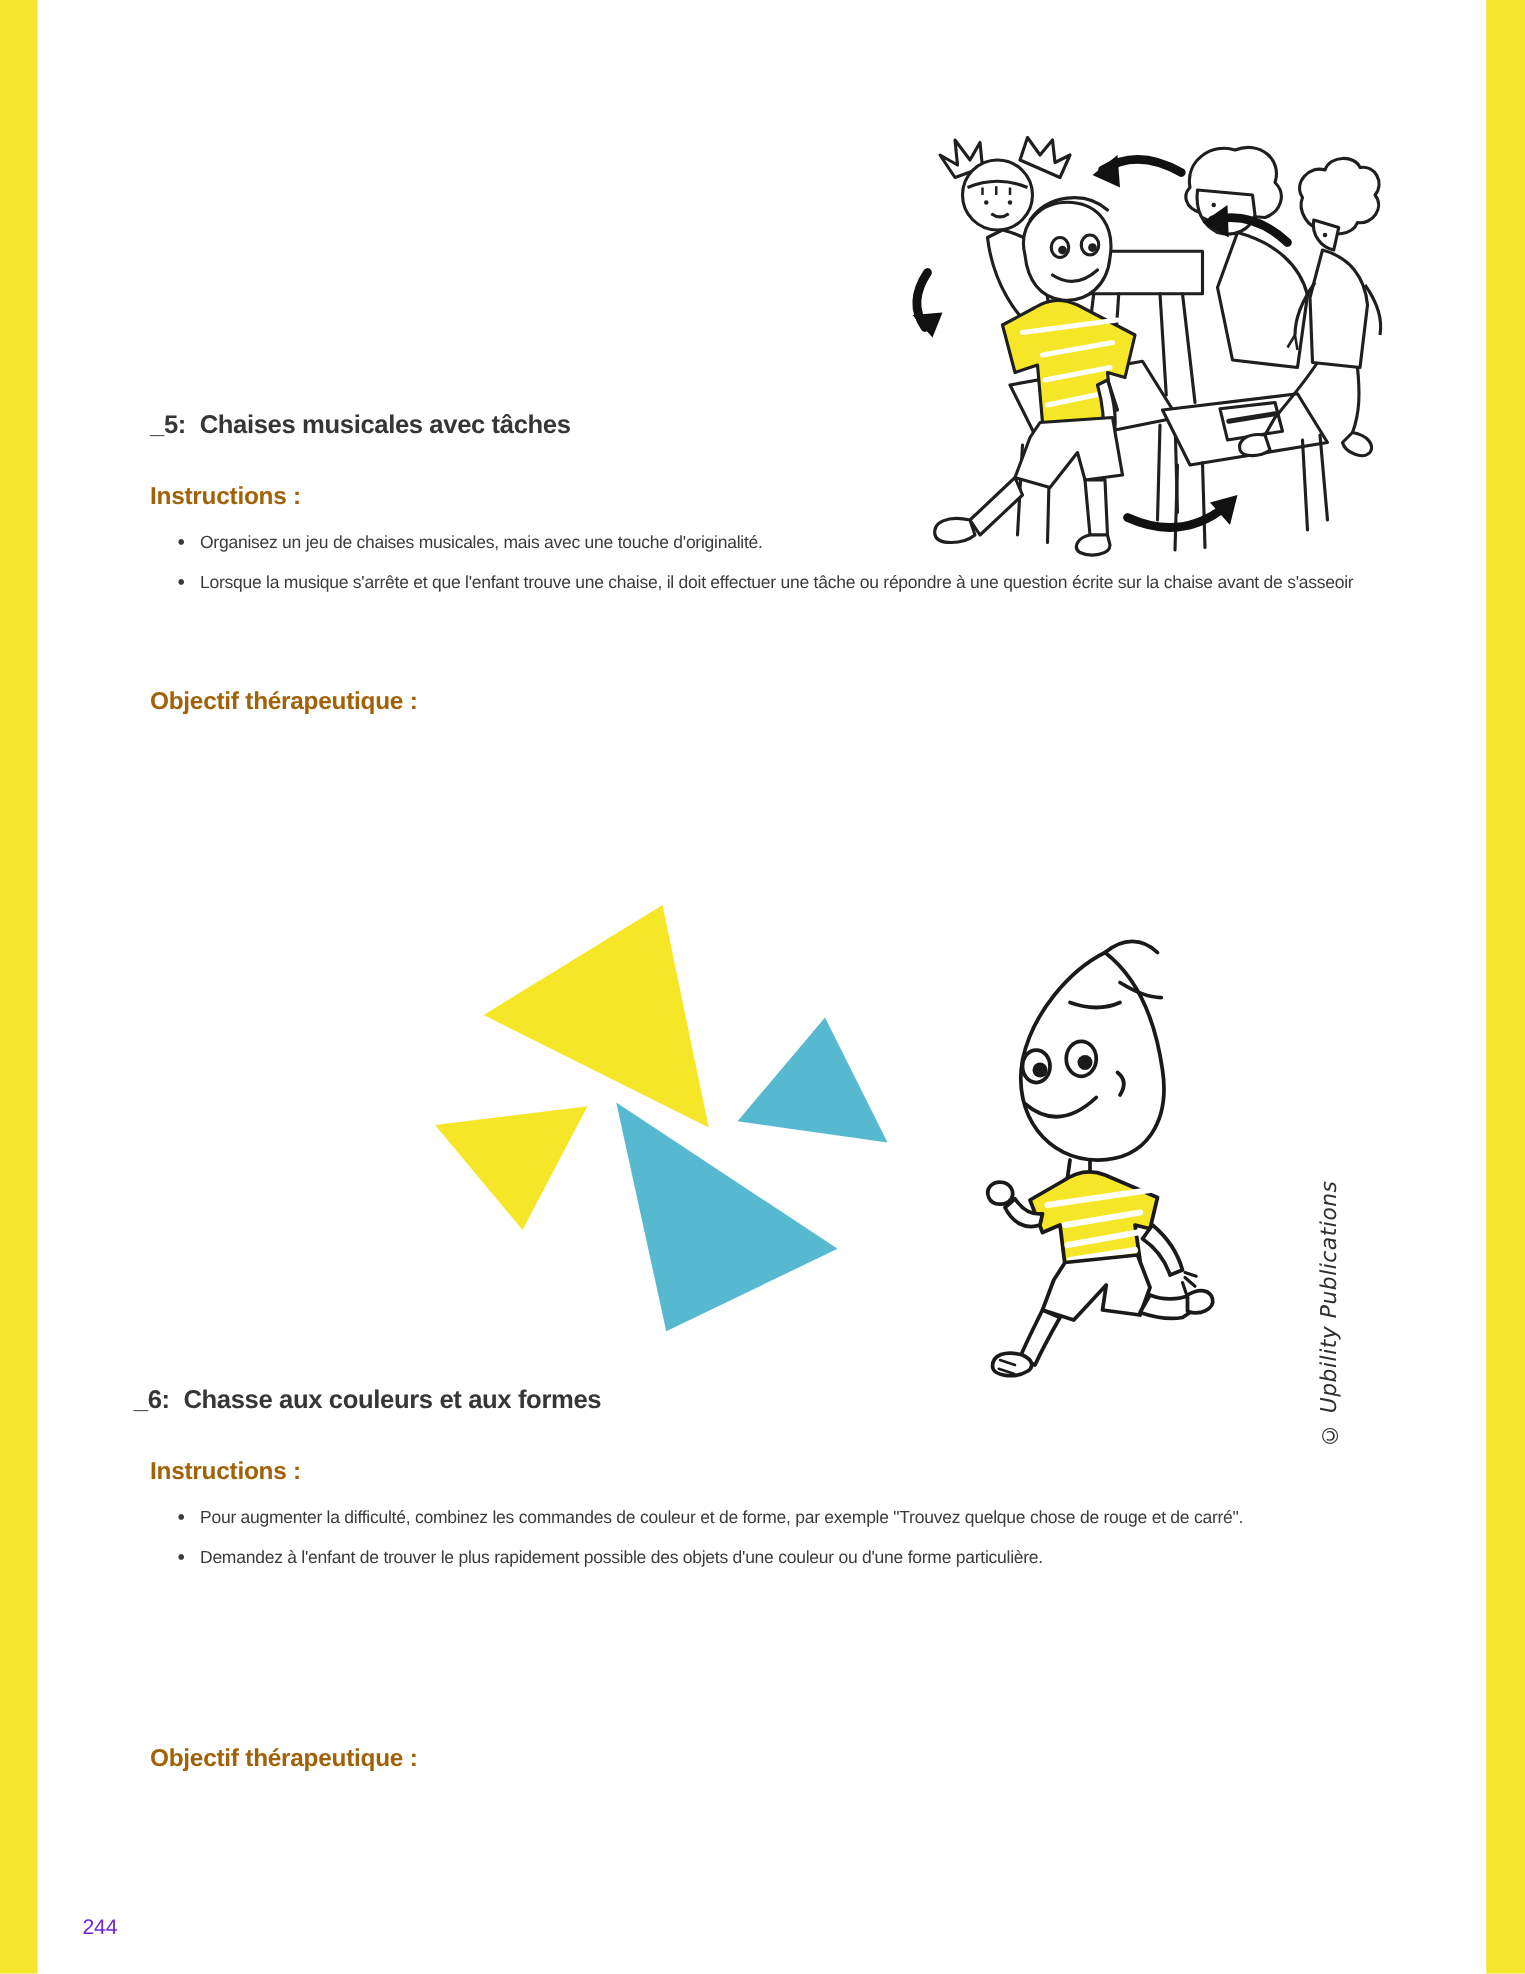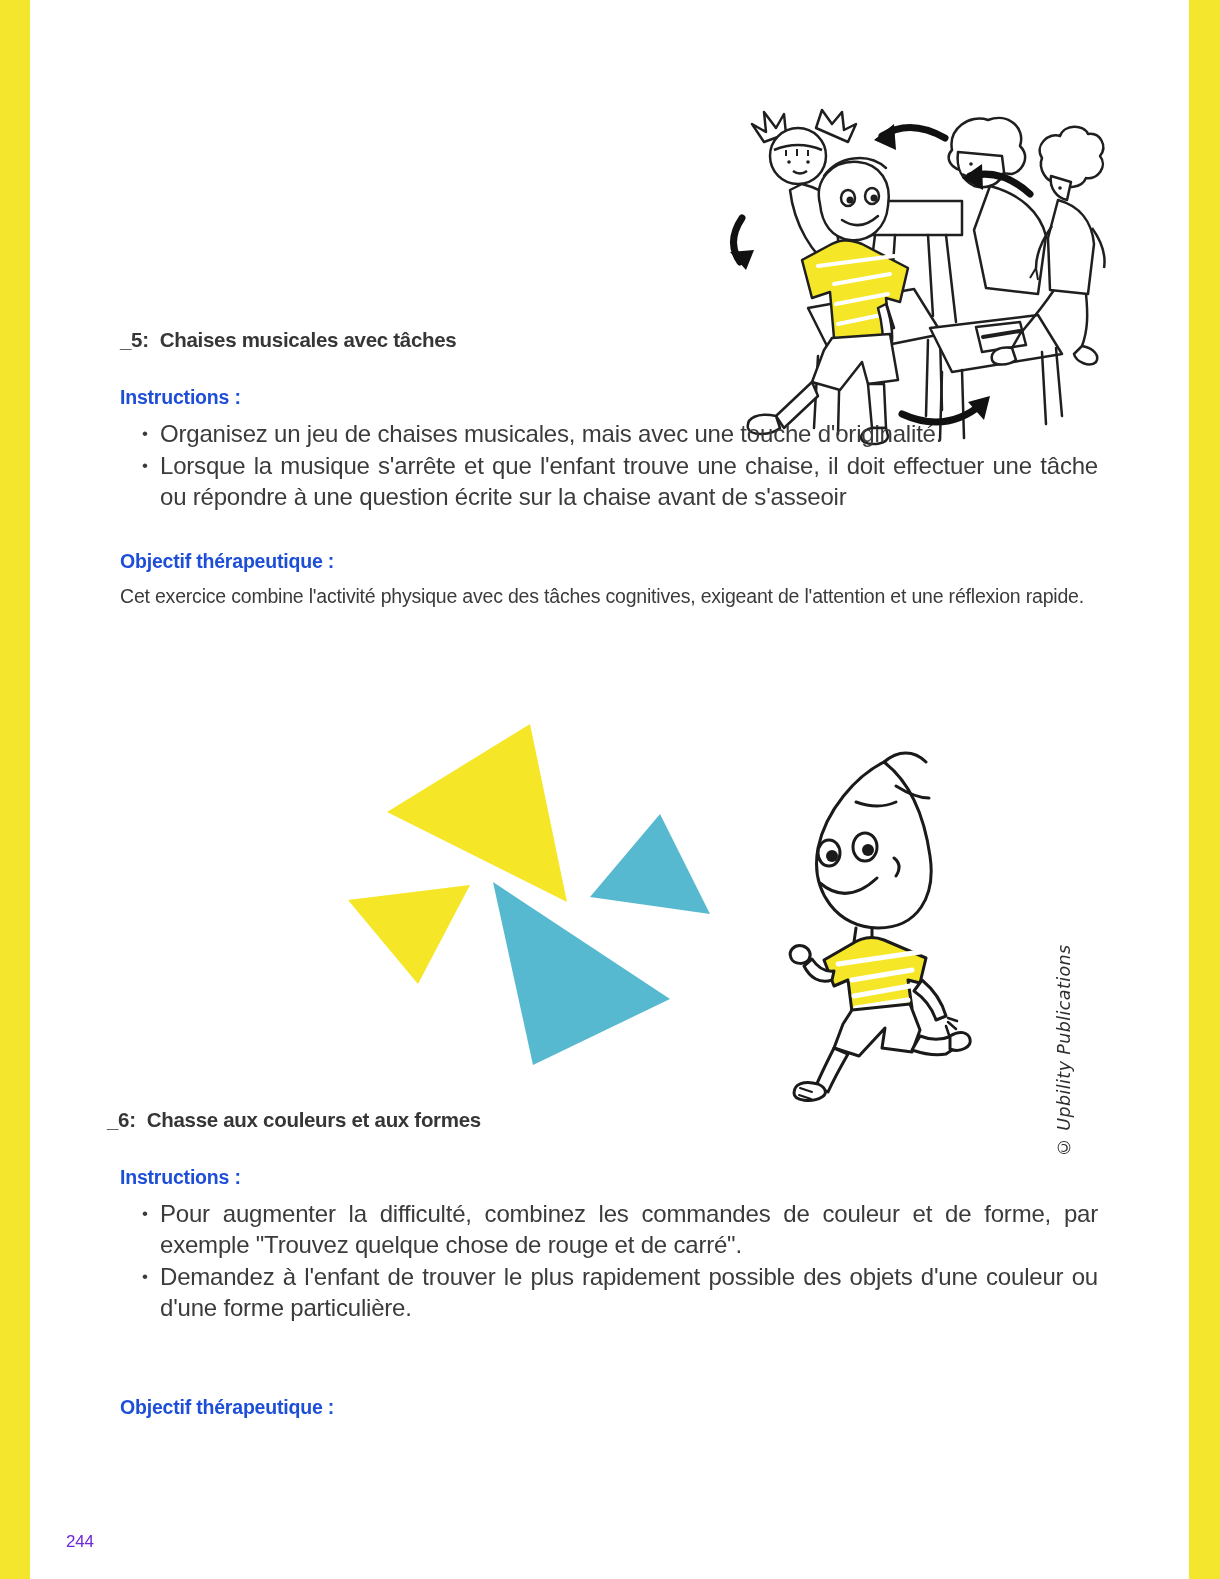--- a/index.html
+++ b/index.html
@@ -17,24 +17,24 @@
     position:relative;
     overflow:hidden;
     letter-spacing:-0.2px;
   }
   .page{position:absolute;inset:0;}
   .side-bar{position:absolute;top:0;bottom:0;background:var(--border-yellow);}
   .side-bar.left{left:0;width:30px;}
   .side-bar.right{left:1189px;width:31px;}
 
   .sec-title{position:absolute;display:flex;gap:11px;font-size:20.5px;font-weight:700;color:#363636;letter-spacing:-0.3px;}
-  .label{position:absolute;font-size:19.5px;font-weight:700;color:#1d4ed8;}
+  .label{position:absolute;font-size:19.5px;font-weight:700;color:#a16207;}
   .blist{position:absolute;list-style:none;width:958px;}
   .blist li{
-    position:relative;padding-left:20px;font-size:24px;line-height:31px;
+    position:relative;padding-left:20px;font-size:14px;line-height:31px;
     text-align:justify;margin-bottom:1px;color:var(--ink);
   }
   .blist li::before{
     content:"\2022";position:absolute;left:2px;top:0;font-size:17px;color:var(--ink);
   }
   .obj-text{position:absolute;width:978px;font-size:19.5px;line-height:31.5px;text-align:justify;color:var(--ink);}
 
   .s5-title{top:328px;left:120px;}
   .s5-instructions{top:386px;left:120px;}
   .s5-list{top:418px;left:140px;}
@@ -171,21 +171,20 @@
   <h2 class="sec-title s5-title">
     <span>_5:</span>
     <span>Chaises musicales avec tâches</span>
   </h2>
   <h3 class="label s5-instructions">Instructions :</h3>
   <ul class="blist s5-list">
     <li>Organisez un jeu de chaises musicales, mais avec une touche d'originalité.</li>
     <li>Lorsque la musique s'arrête et que l'enfant trouve une chaise, il doit effectuer une tâche ou répondre à une question écrite sur la chaise avant de s'asseoir</li>
   </ul>
   <h3 class="label s5-obj-label">Objectif thérapeutique :</h3>
-  <p class="obj-text s5-obj-text">Cet exercice combine l'activité physique avec des tâches cognitives, exigeant de l'attention et une réflexion rapide.</p>
 
   <svg class="illus triangles" viewBox="0 0 420 400" aria-hidden="true">
     <polygon points="200,32 57,120 237,210" fill="var(--tri-yellow)"></polygon>
     <polygon points="140,193 18,208 88,292" fill="var(--tri-yellow)"></polygon>
     <polygon points="330,122 380,222 260,205" fill="var(--tri-blue)"></polygon>
     <polygon points="163,190 340,307 203,373" fill="var(--tri-blue)"></polygon>
   </svg>
 
   <svg class="illus runner" viewBox="0 0 300 380" aria-hidden="true">
     <g stroke="#1a1a1a" stroke-width="3" stroke-linejoin="round" stroke-linecap="round">

